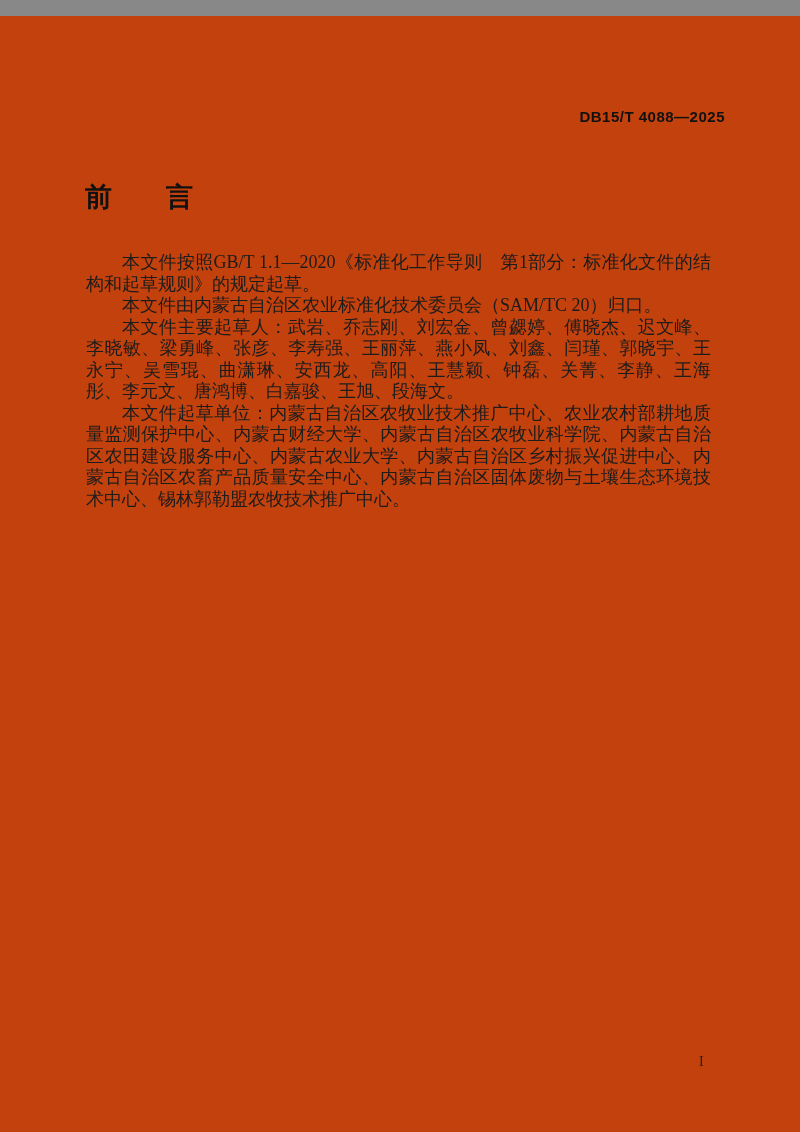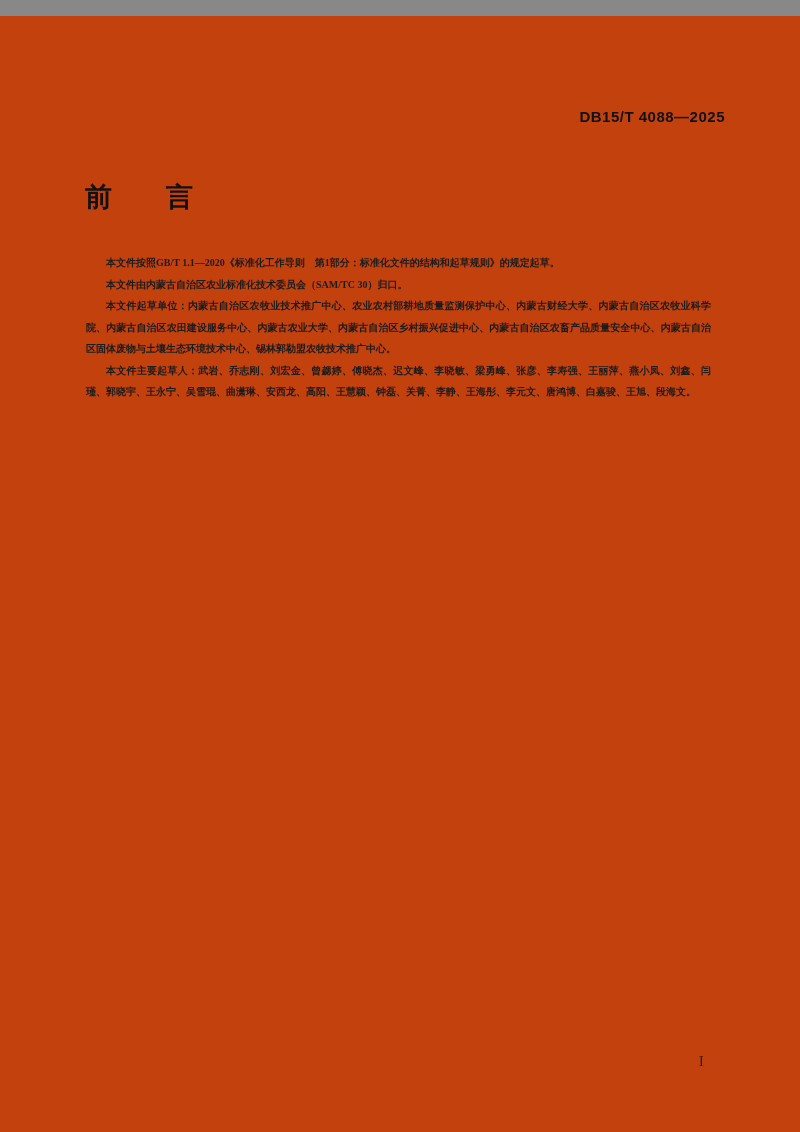--- a/index.html
+++ b/index.html
@@ -36,25 +36,24 @@
     font-size: 27px;
     color: #111;
     white-space: pre;
   }
   .body-text {
     position: absolute;
     top: 236px;
     left: 86px;
     right: 89px;
     font-family: "Liberation Serif", "DejaVu Serif", serif;
-    font-size: 10px;
+    font-size: 18px;
     line-height: 21.5px;
     text-align: justify;
     color: #1c1c1c;
-    font-weight: bold;
   }
   .body-text p {
     text-indent: 2em;
     margin: 0;
     word-break: normal;
     overflow-wrap: break-word;
   }
   .footer {
     position: absolute;
     top: 1038px;
@@ -76,22 +75,22 @@
 <div class="page">
 
   <div class="header">
     <span>DB15/T 4088—2025</span>
   </div>
 
   <h1 class="doc-title">前　　言</h1>
 
   <div class="body-text">
     <p>本文件按照GB/T 1.1—2020《标准化工作导则　第1部分：标准化文件的结构和起草规则》的规定起草。</p>
-    <p>本文件由内蒙古自治区农业标准化技术委员会（SAM/TC 30）归口。</p>
+    <p>本文件由内蒙古自治区农业标准化技术委员会（SAM/TC 20）归口。</p>
+    <p>本文件主要起草人：武岩、乔志刚、刘宏金、曾勰婷、傅晓杰、迟文峰、李晓敏、梁勇峰、张彦、李寿强、王丽萍、燕小凤、刘鑫、闫瑾、郭晓宇、王永宁、吴雪琨、曲潇琳、安西龙、高阳、王慧颖、钟磊、关菁、李静、王海彤、李元文、唐鸿博、白嘉骏、王旭、段海文。</p>
     <p>本文件起草单位：内蒙古自治区农牧业技术推广中心、农业农村部耕地质量监测保护中心、内蒙古财经大学、内蒙古自治区农牧业科学院、内蒙古自治区农田建设服务中心、内蒙古农业大学、内蒙古自治区乡村振兴促进中心、内蒙古自治区农畜产品质量安全中心、内蒙古自治区固体废物与土壤生态环境技术中心、锡林郭勒盟农牧技术推广中心。</p>
-    <p>本文件主要起草人：武岩、乔志刚、刘宏金、曾勰婷、傅晓杰、迟文峰、李晓敏、梁勇峰、张彦、李寿强、王丽萍、燕小凤、刘鑫、闫瑾、郭晓宇、王永宁、吴雪琨、曲潇琳、安西龙、高阳、王慧颖、钟磊、关菁、李静、王海彤、李元文、唐鸿博、白嘉骏、王旭、段海文。</p>
   </div>
 
   <div class="footer">
     <span class="page-num">I</span>
   </div>
 
 </div>
 
 </body></html>

